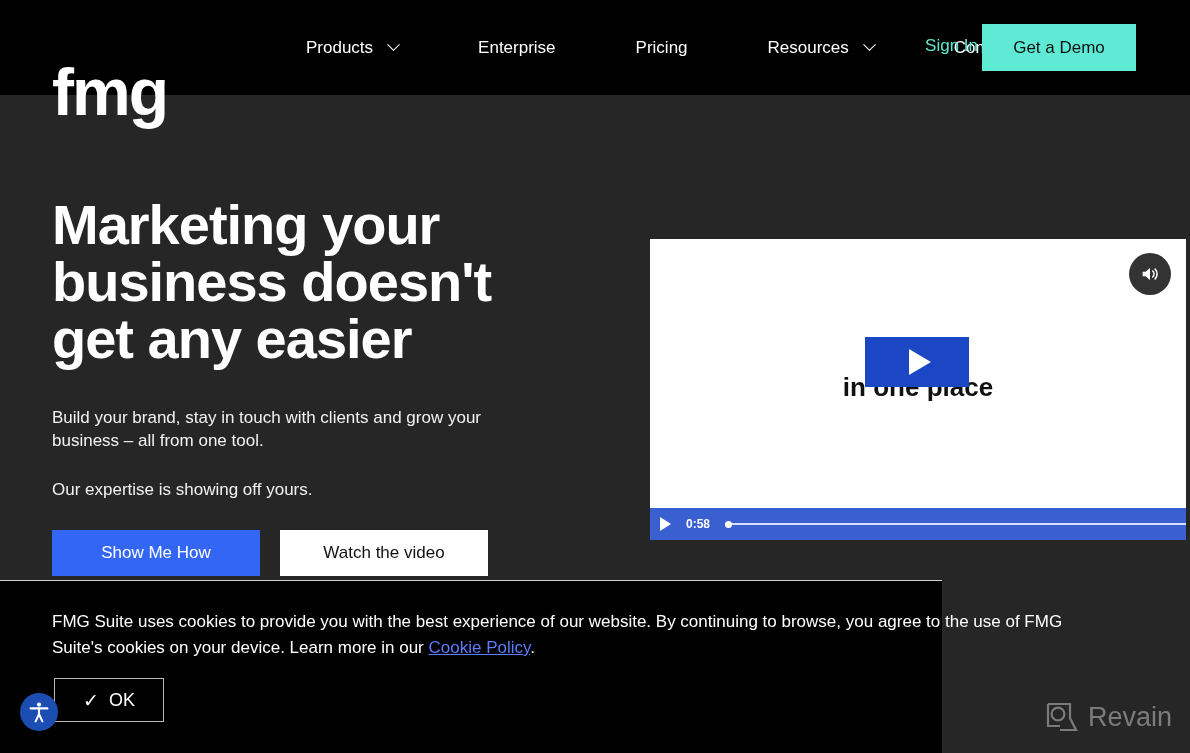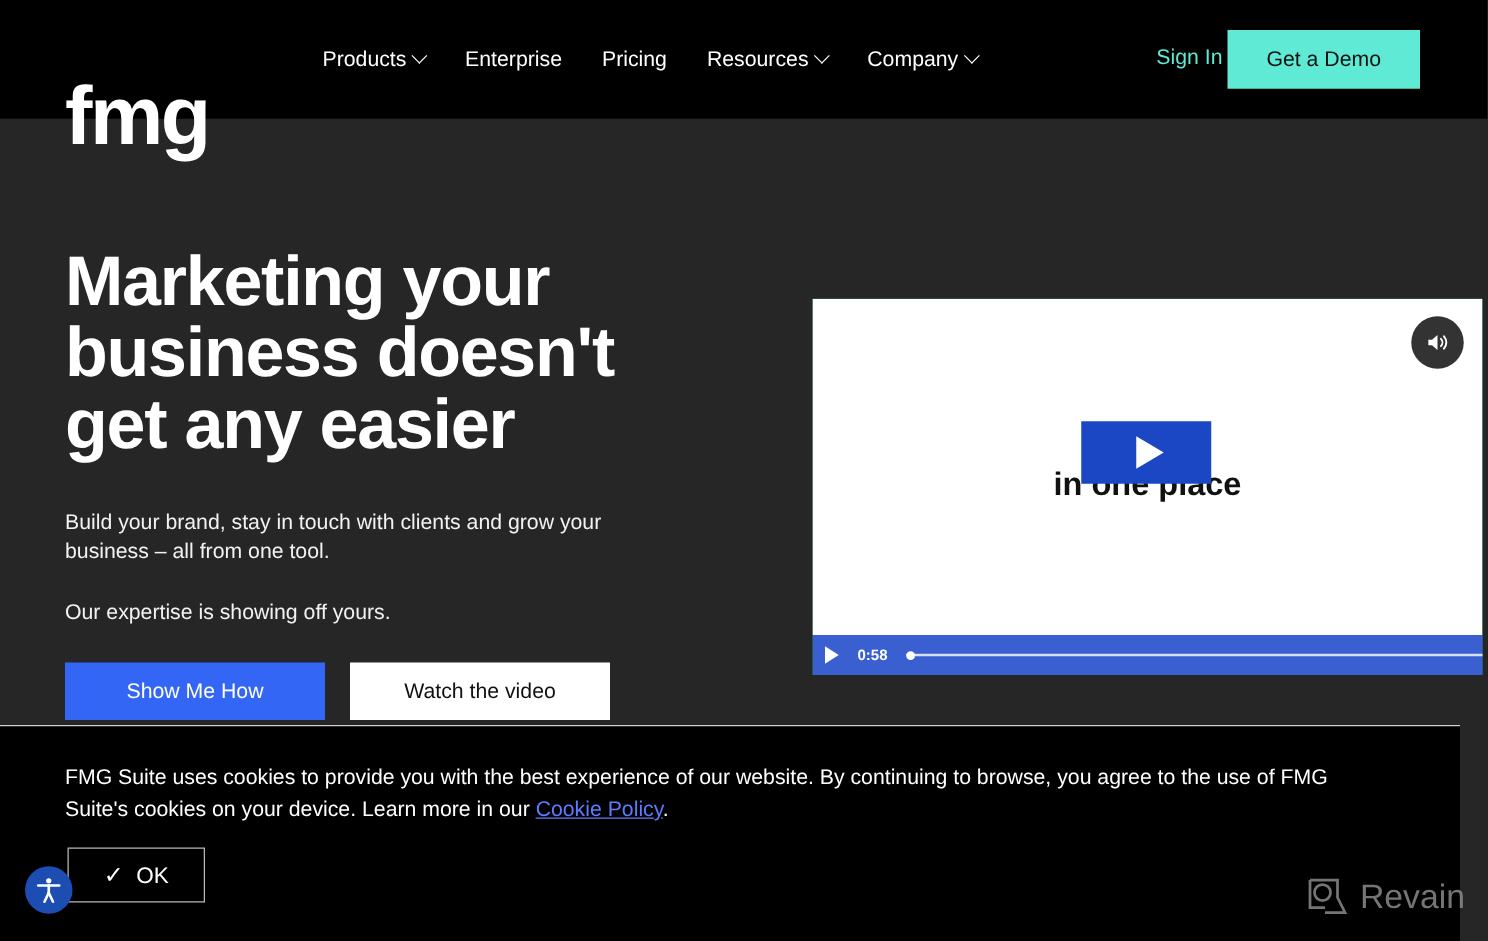--- a/index.html
+++ b/index.html
@@ -25,23 +25,23 @@
     font-size: 66px; font-weight: 700; line-height: 66px;
     letter-spacing: -2px;
     user-select: none;
     margin-top: 44px;
   }
   .nav {
     position: absolute; left: 258px; top: 0; height: 95px;
     display: flex; align-items: center; gap: 32px;
   }
   .nav-item {
-    display: flex; align-items: center; gap: 6px;
+    display: flex; align-items: center; gap: 16px;
     color: #ffffff; font-size: 17px; font-weight: 400;
-    cursor: pointer; white-space: nowrap;
+    cursor: pointer; white-space: nowrap; margin-left: 48px;
   }
   .chev {
     display: inline-block; width: 9px; height: 9px;
     border-right: 1.8px solid #ffffff;
     border-bottom: 1.8px solid #ffffff;
     transform: rotate(45deg) translate(-2px,-2px);
   }
   .sign-in {
     position: absolute; right: 212px; top: 36px;
     color: #5eead4; font-size: 17px; cursor: pointer;
@@ -157,21 +157,21 @@
   }
   .scrub-handle {
     position: absolute; left: 0; width: 7px; height: 7px;
     border-radius: 50%; background: #ffffff;
   }
   .ctrl-ico { flex: none; cursor: pointer; display: flex; align-items: center; }
 
   
   .cookie {
     position: absolute; left: 0; top: 580px;
-    width: 1168px; height: 173px;
+    width: 942px; height: 173px;
     background: #000000;
     border-top: 1px solid #cfcfcf;
   }
   .cookie-text {
     position: absolute; left: 52px; top: 28px;
     width: 1060px;
     color: #ffffff; font-size: 17px; line-height: 26px;
   }
   .cookie-link { color: #5d7cff; text-decoration: underline; cursor: pointer; }
   .ok-btn {

